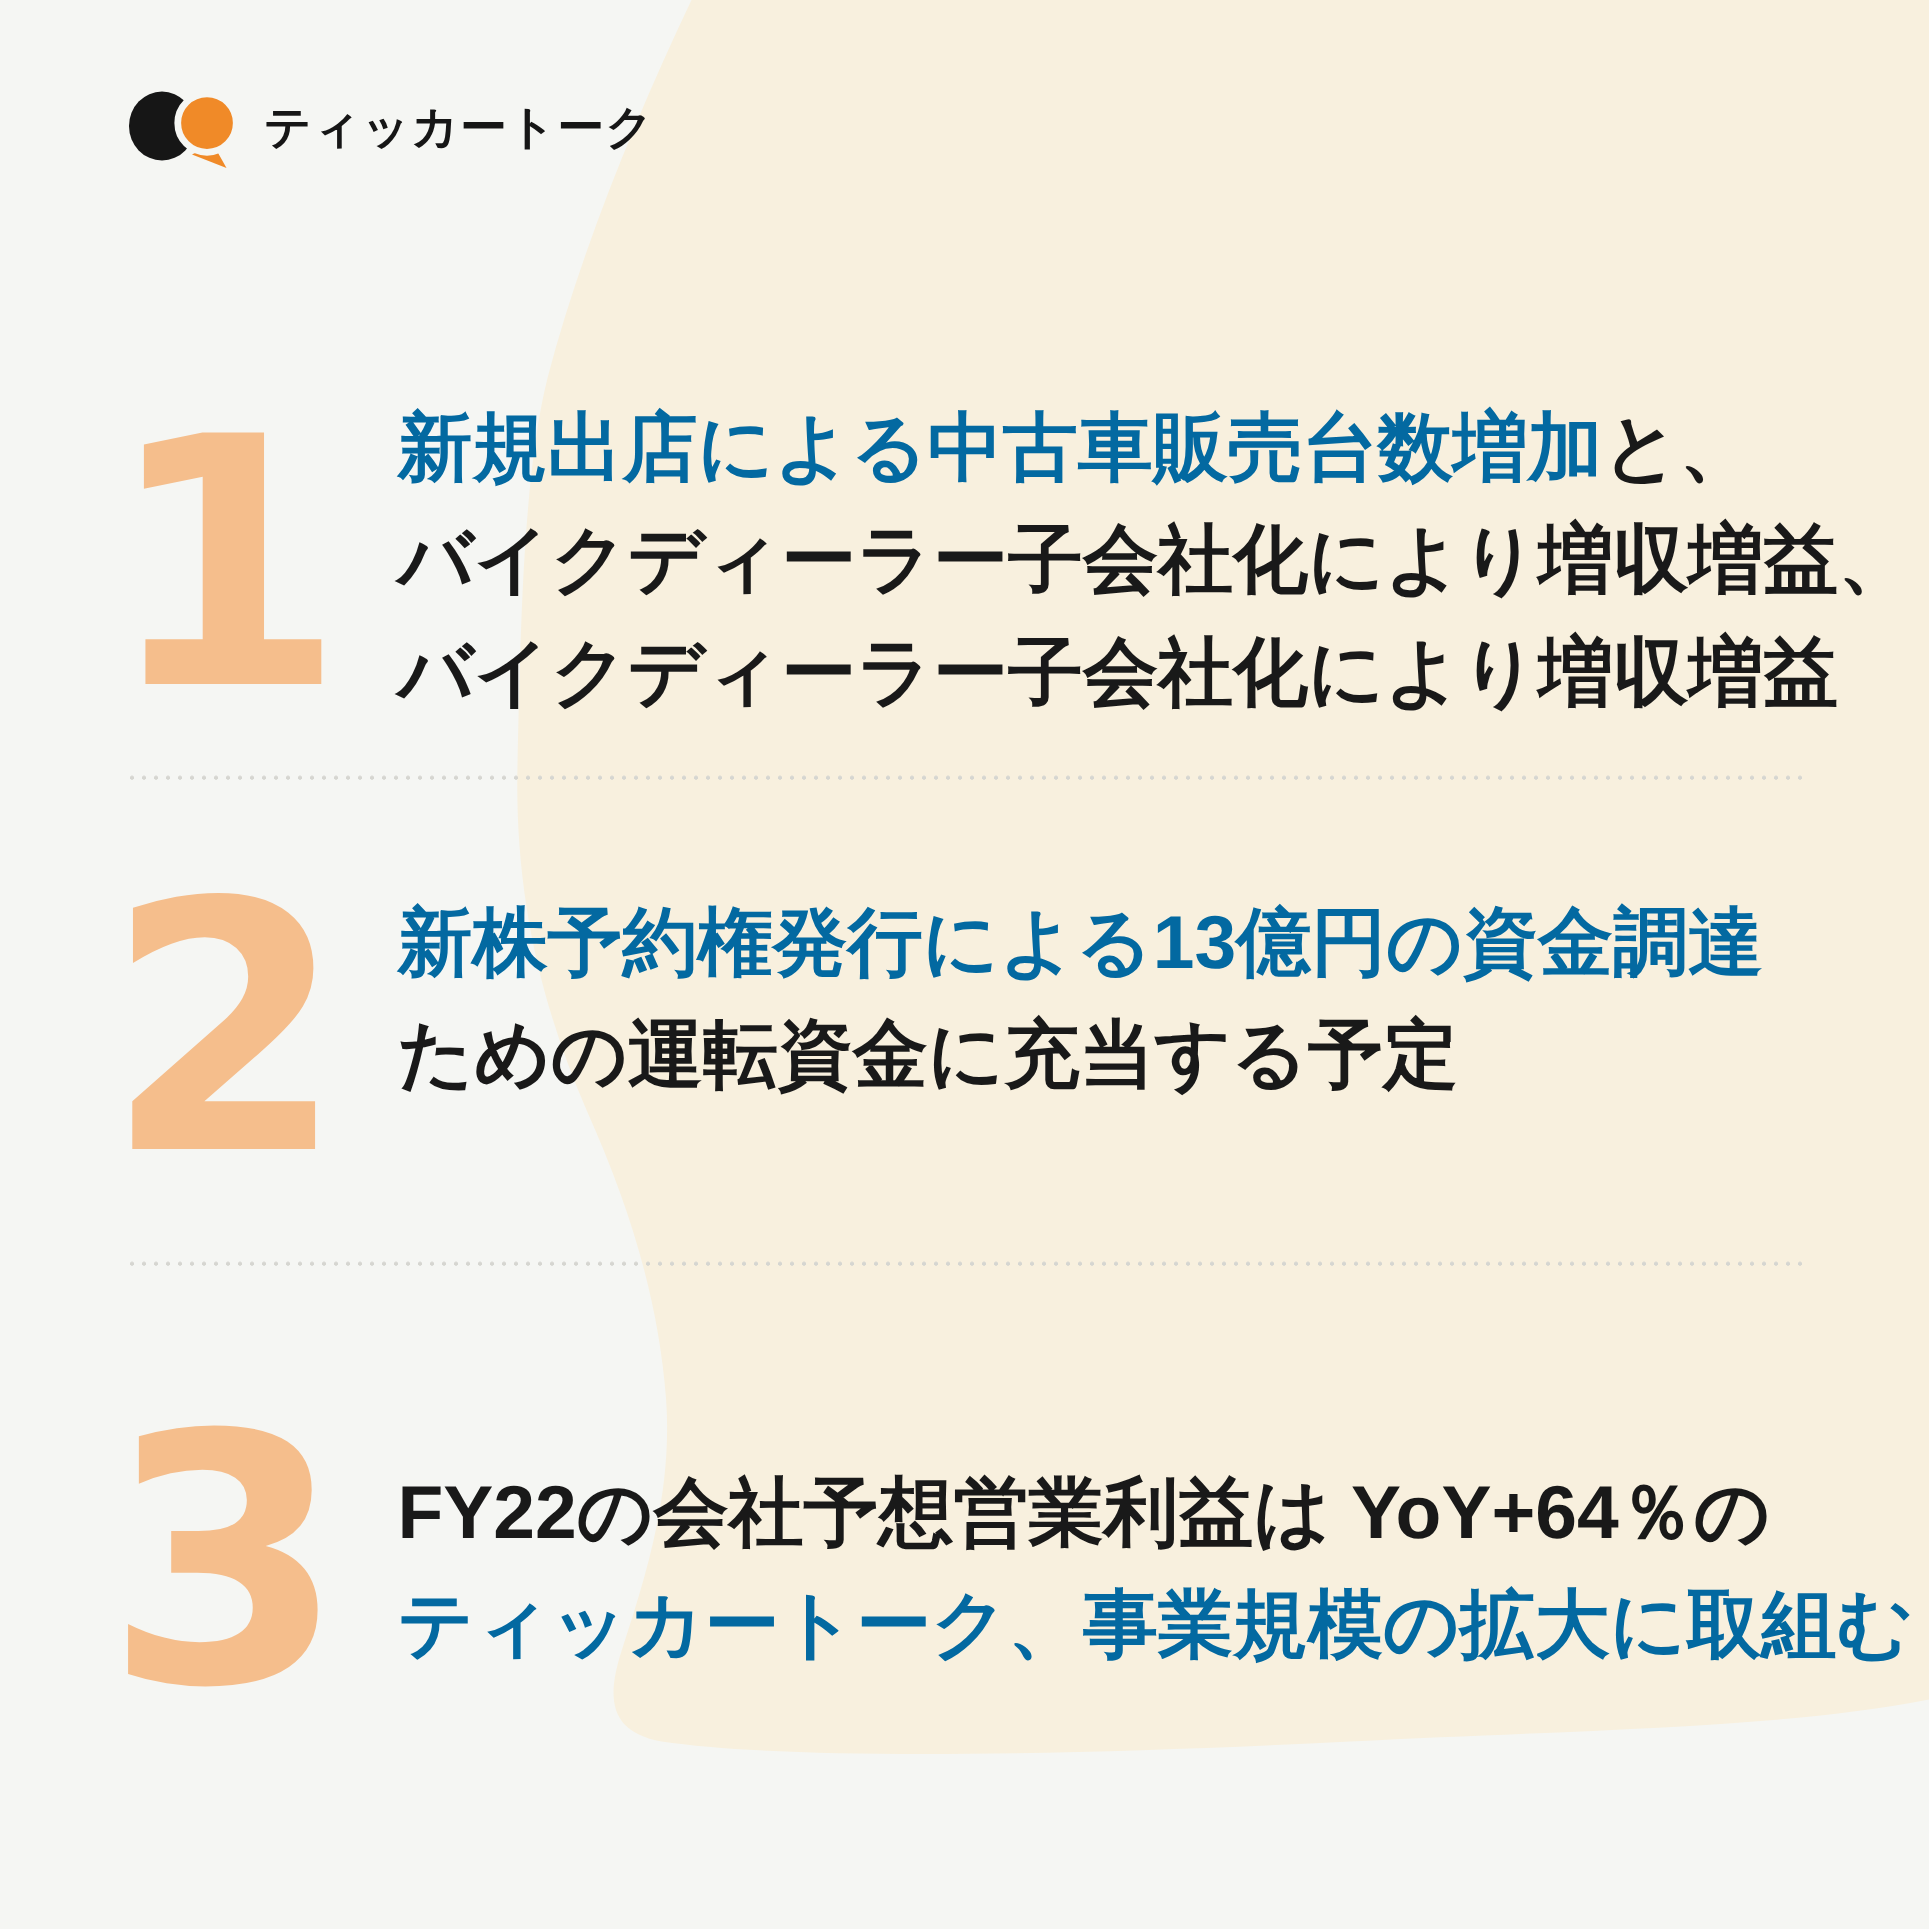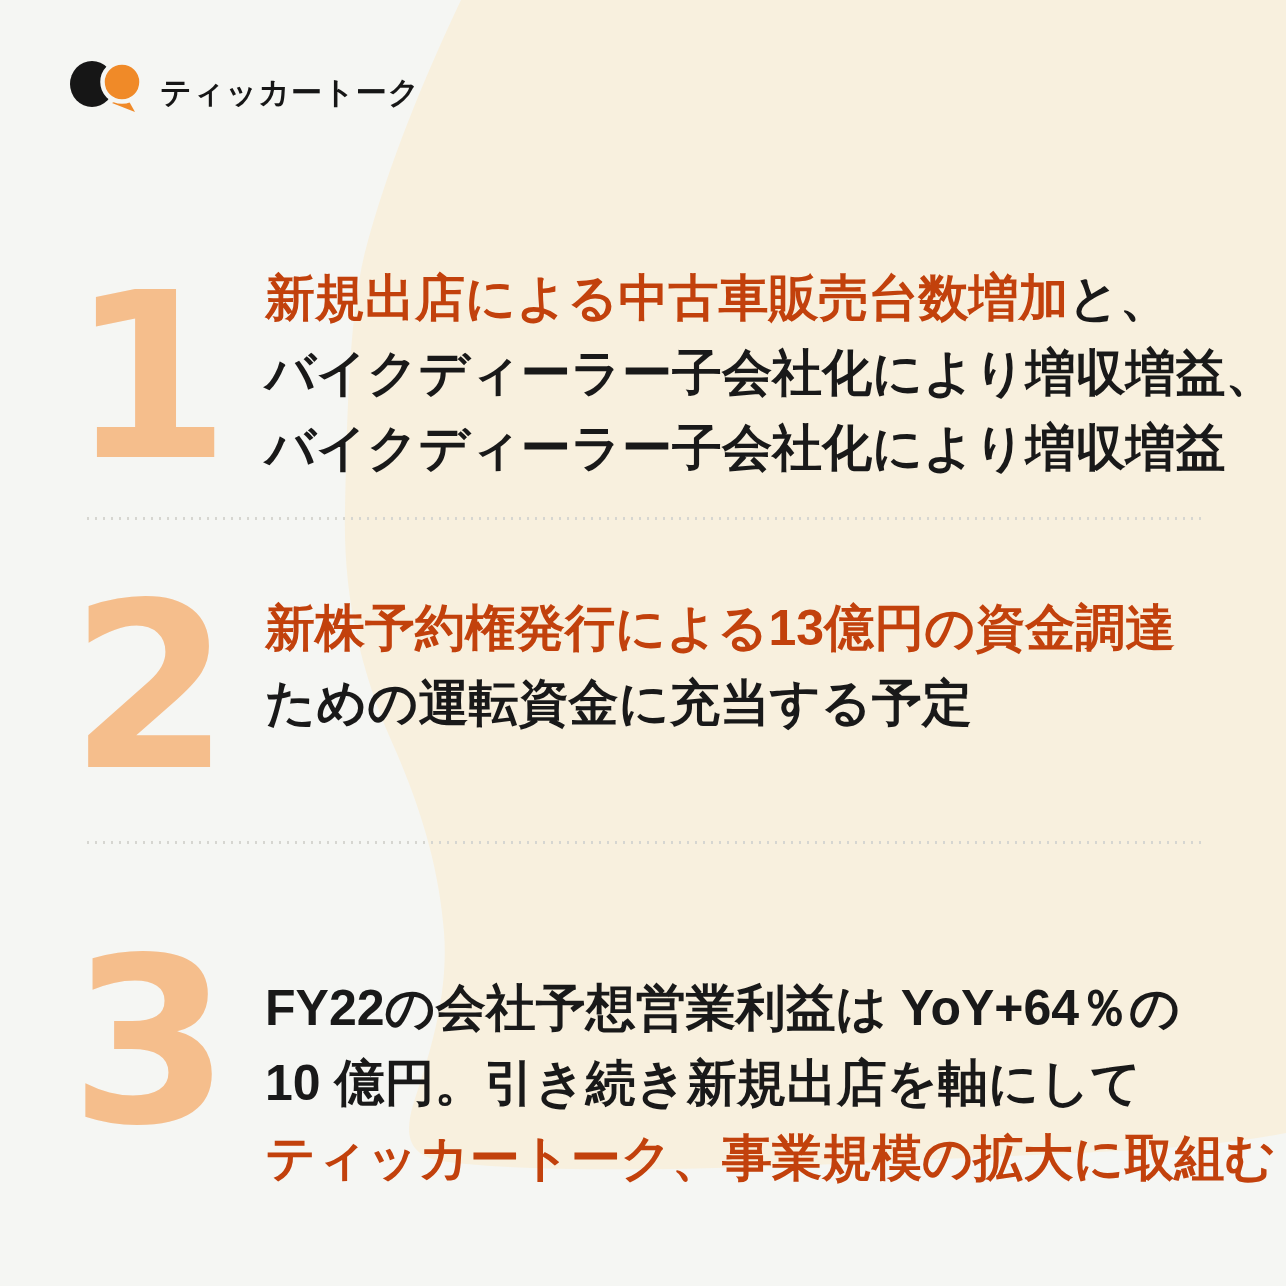--- a/index.html
+++ b/index.html
@@ -6,21 +6,21 @@
   .canvas{
     position:relative;
     width:1286px;height:1286px;
     background:#F5F6F3;
     overflow:hidden;
     font-family:"Liberation Sans","DejaVu Sans",sans-serif;
   }
   .bg-blob{position:absolute;inset:0;width:100%;height:100%;display:block;}
 
   
-  .logo{position:absolute;left:70px;top:56px;display:flex;align-items:flex-end;gap:16px;}
+  .logo{position:absolute;left:86px;top:56px;display:flex;align-items:center;gap:16px;}
   .logo-icon{display:block;}
   .brand-name{
     font-size:31px;font-weight:800;color:#161616;letter-spacing:1px;
     white-space:nowrap;
   }
 
   
   .num{
     position:absolute;left:70px;width:140px;text-align:center;
     font-family:"DejaVu Sans","Liberation Sans",sans-serif;
@@ -33,21 +33,21 @@
 
   
   .txt{
     position:absolute;left:265px;width:960px;
     color:#191919;font-weight:700;font-size:50px;
   }
   .txt p{margin:0;line-height:75px;height:75px;white-space:nowrap;}
   .txt-1{top:261px;}
   .txt-2{top:591px;}
   .txt-3{top:971px;}
-  .hl{color:#c2410c;}
+  .hl{color:#0369a1;}
 
   
   .divider{
     position:absolute;left:84px;width:1118px;height:3px;
     background-image:radial-gradient(circle,#D6D6D1 1.2px,rgba(0,0,0,0) 1.4px);
     background-size:8px 3px;background-repeat:repeat-x;
   }
   .divider-1{top:517px;}
   .divider-2{top:841px;}
 </style>
@@ -98,18 +98,17 @@
       <p>ための運転資金に充当する予定</p>
     </div>
   </section>
 
   <div class="divider divider-2"></div>
 
   <section>
     <div class="num num-3">3</div>
     <div class="txt txt-3">
       <p>FY22の会社予想営業利益は YoY+64％の</p>
-      <p>10 億円。引き続き新規出店を軸にして</p>
       <p><span class="hl">ティッカートーク、事業規模の拡大に取組む</span></p>
     </div>
   </section>
 
 </div>
 
 </body></html>

